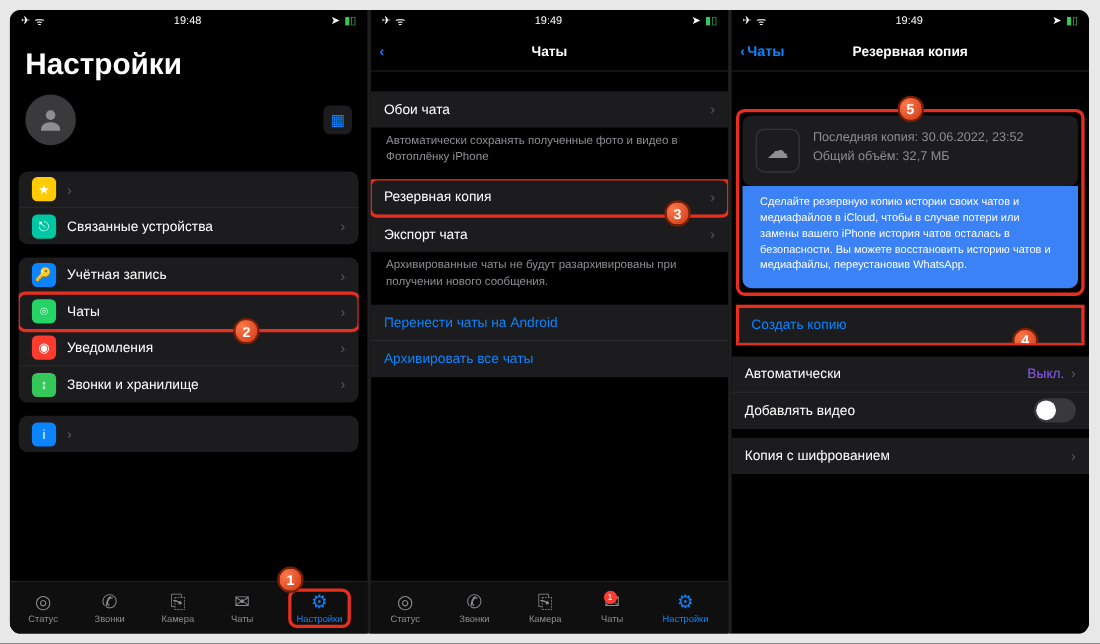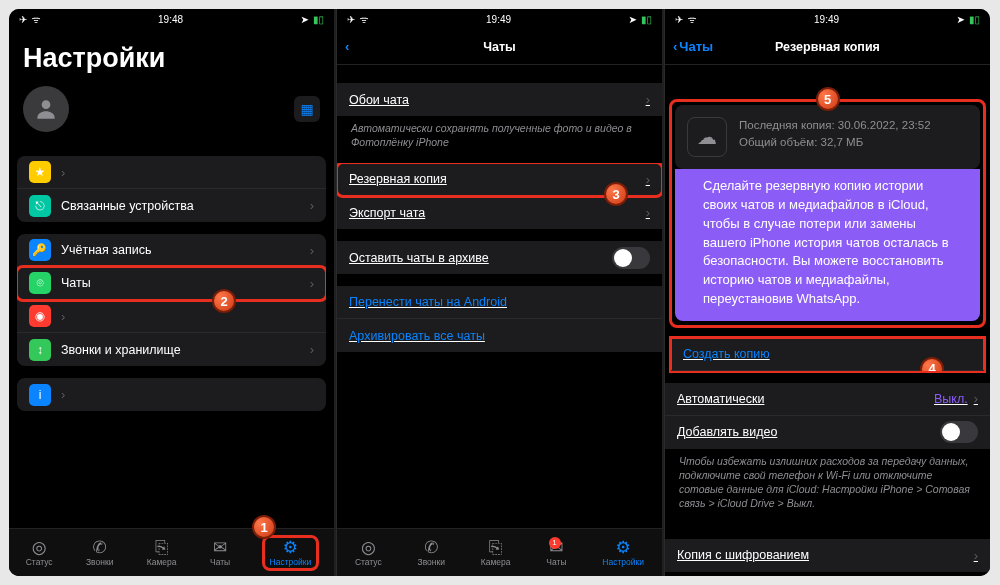--- a/index.html
+++ b/index.html
@@ -93,21 +93,21 @@
     font-size: 14px;
   }
   .group {
     margin-top: 12px;
     background: #1c1c1e;
     border-radius: 8px;
     margin-left: 8px;
     margin-right: 8px;
     overflow: hidden;
   }
-  .group.flat { border-radius: 0; margin-left: 0; margin-right: 0; text-decoration: underline; }
+  .group.flat { border-radius: 0; margin-left: 0; margin-right: 0; }
   .row {
     display: flex;
     align-items: center;
     min-height: 33px;
     padding: 0 12px;
     border-bottom: 1px solid #2a2a2c;
     position: relative;
   }
   .row:last-child { border-bottom: none; }
   .row .icon {
@@ -141,21 +141,20 @@
     border-radius: 50%;
     background: #fff;
     top: 2px;
     left: 2px;
   }
   .footnote {
     color: #8e8e93;
     font-size: 10.5px;
     padding: 5px 14px 2px;
     line-height: 1.35;
-    font-style: italic;
   }
   .tabbar {
     margin-top: auto;
     height: 48px;
     background: #0f0f0f;
     border-top: 1px solid #222;
     display: flex;
     justify-content: space-around;
     align-items: center;
   }
@@ -221,24 +220,24 @@
     display: flex;
     align-items: center;
     justify-content: center;
     color: #8e8e93;
     font-size: 20px;
     flex-shrink: 0;
   }
   .backupinfo .meta { color: #8e8e93; font-size: 11.5px; line-height: 1.5; }
   .desc {
     color: #fff;
-    font-size: 13px;
-    padding: 8px 28px 12px;
+    font-size: 10px;
+    padding: 8px 16px 12px;
     line-height: 1.45;
-    background: #8b5cf6;
+    background: #3b82f6;
     margin: 0 8px;
     border-radius: 0 0 8px 8px;
   }
   .p3-inner {
     margin: 36px 6px 0;
   }
 </style>
 </head>
 <body>
 
@@ -286,20 +285,21 @@
         <div class="chev">›</div>
       </div>
       <div class="row hl">
         <div class="icon" style="background:#25d366">⌾</div>
         <div class="label">Чаты</div>
         <div class="chev">›</div>
         <div class="stepbadge" style="right:90px;bottom:-14px">2</div>
       </div>
       <div class="row">
         <div class="icon" style="background:#ff3b30">◉</div>
+        <div class="label">Уведомления</div>
         <div class="chev">›</div>
       </div>
       <div class="row">
         <div class="icon" style="background:#34c759">↕</div>
         <div class="label">Звонки и хранилище</div>
         <div class="chev">›</div>
       </div>
     </div>
 
     <div class="group">
@@ -367,26 +367,21 @@
         <div class="label">Резервная копия</div>
         <div class="chev">›</div>
       </div>
       <div class="row">
         <div class="label">Экспорт чата</div>
         <div class="chev">›</div>
         <div class="stepbadge" style="right:34px;top:-14px">3</div>
       </div>
     </div>
 
-    <div class="group flat">
-      <div class="row">
-        <div class="label">Оставить чаты в архиве</div>
-        <div class="toggle"></div>
-      </div>
-    </div>
+    <div class="footnote">Архивированные чаты не будут разархивированы при получении нового сообщения.</div>
 
     <div class="group flat">
       <div class="row">
         <div class="label link">Перенести чаты на Android</div>
       </div>
       <div class="row">
         <div class="label link">Архивировать все чаты</div>
       </div>
     </div>
 
@@ -458,23 +453,22 @@
       <div class="row">
         <div class="label">Автоматически</div>
         <div class="value">Выкл.</div>
         <div class="chev">›</div>
       </div>
       <div class="row">
         <div class="label">Добавлять видео</div>
         <div class="toggle"></div>
       </div>
     </div>
-    <div class="footnote">Чтобы избежать излишних расходов за передачу данных, подключите свой телефон к Wi-Fi или отключите сотовые данные для iCloud: Настройки iPhone &gt; Сотовая связь &gt; iCloud Drive &gt; Выкл.</div>
-
-    <div class="group flat" style="margin-top:26px">
+
+    <div class="group flat" style="margin-top:8px">
       <div class="row">
         <div class="label">Копия с шифрованием</div>
         <div class="chev">›</div>
       </div>
     </div>
   </div>
 
 </div>
 
 </body></html>

